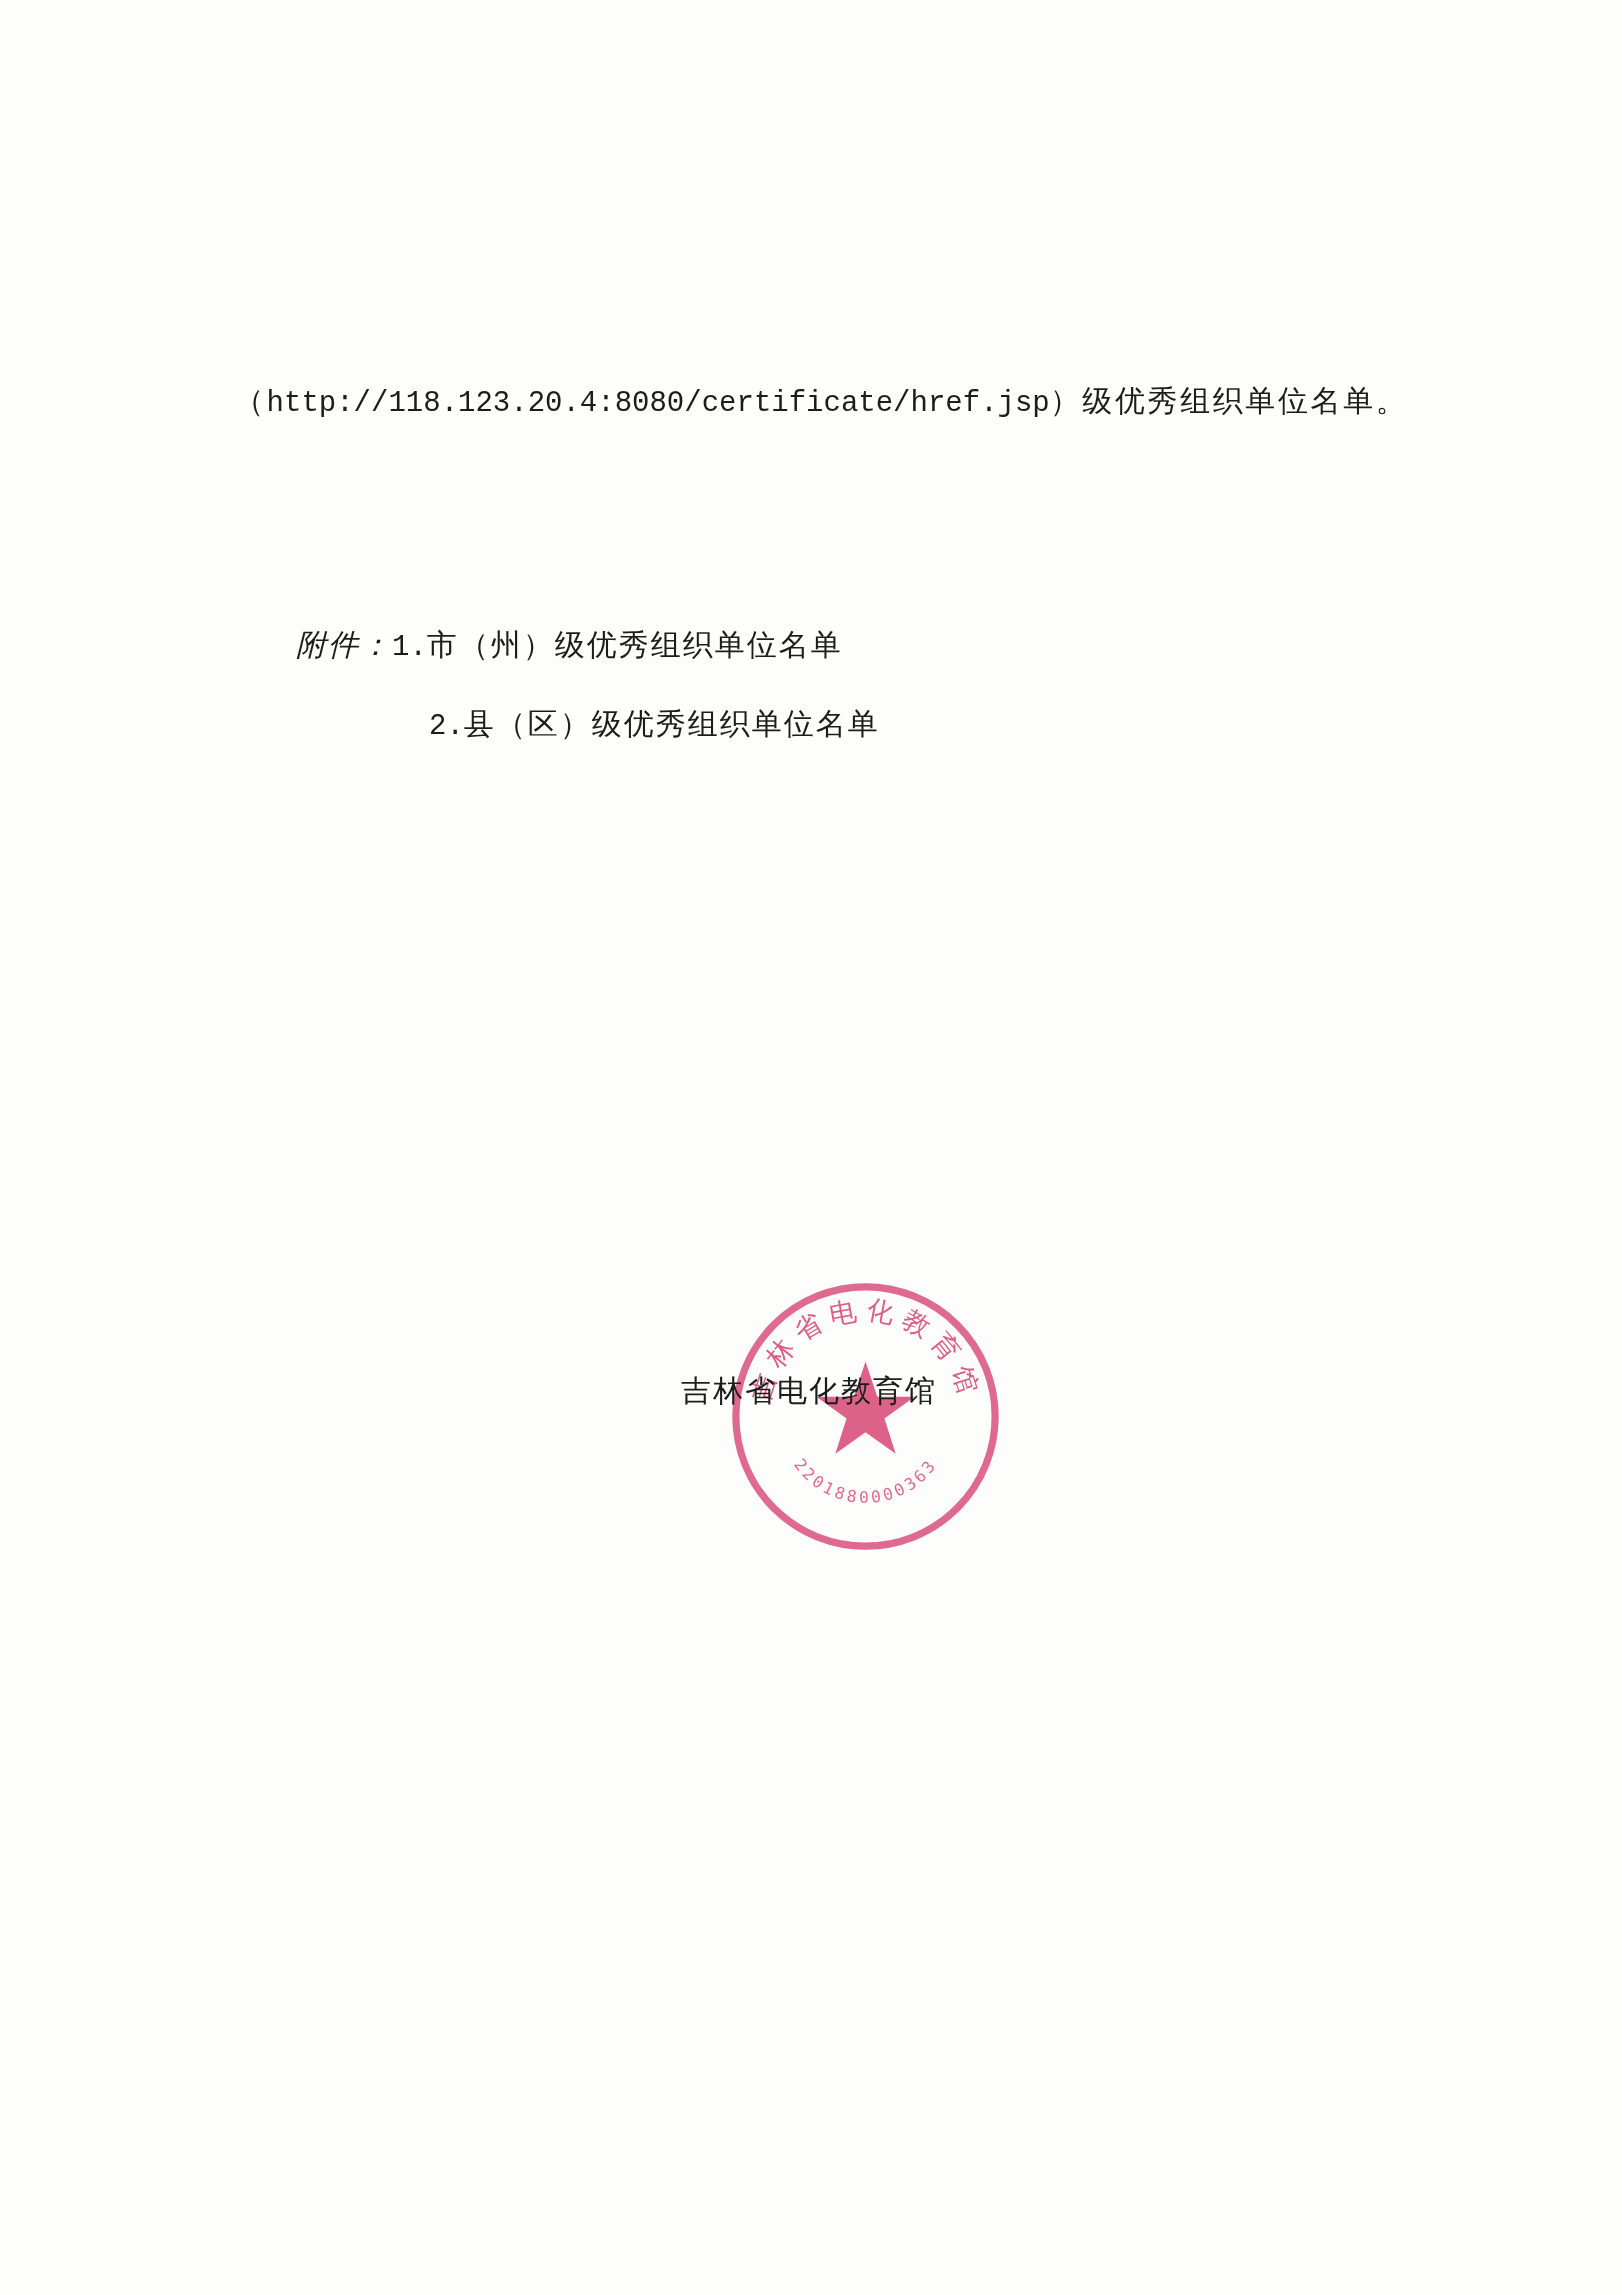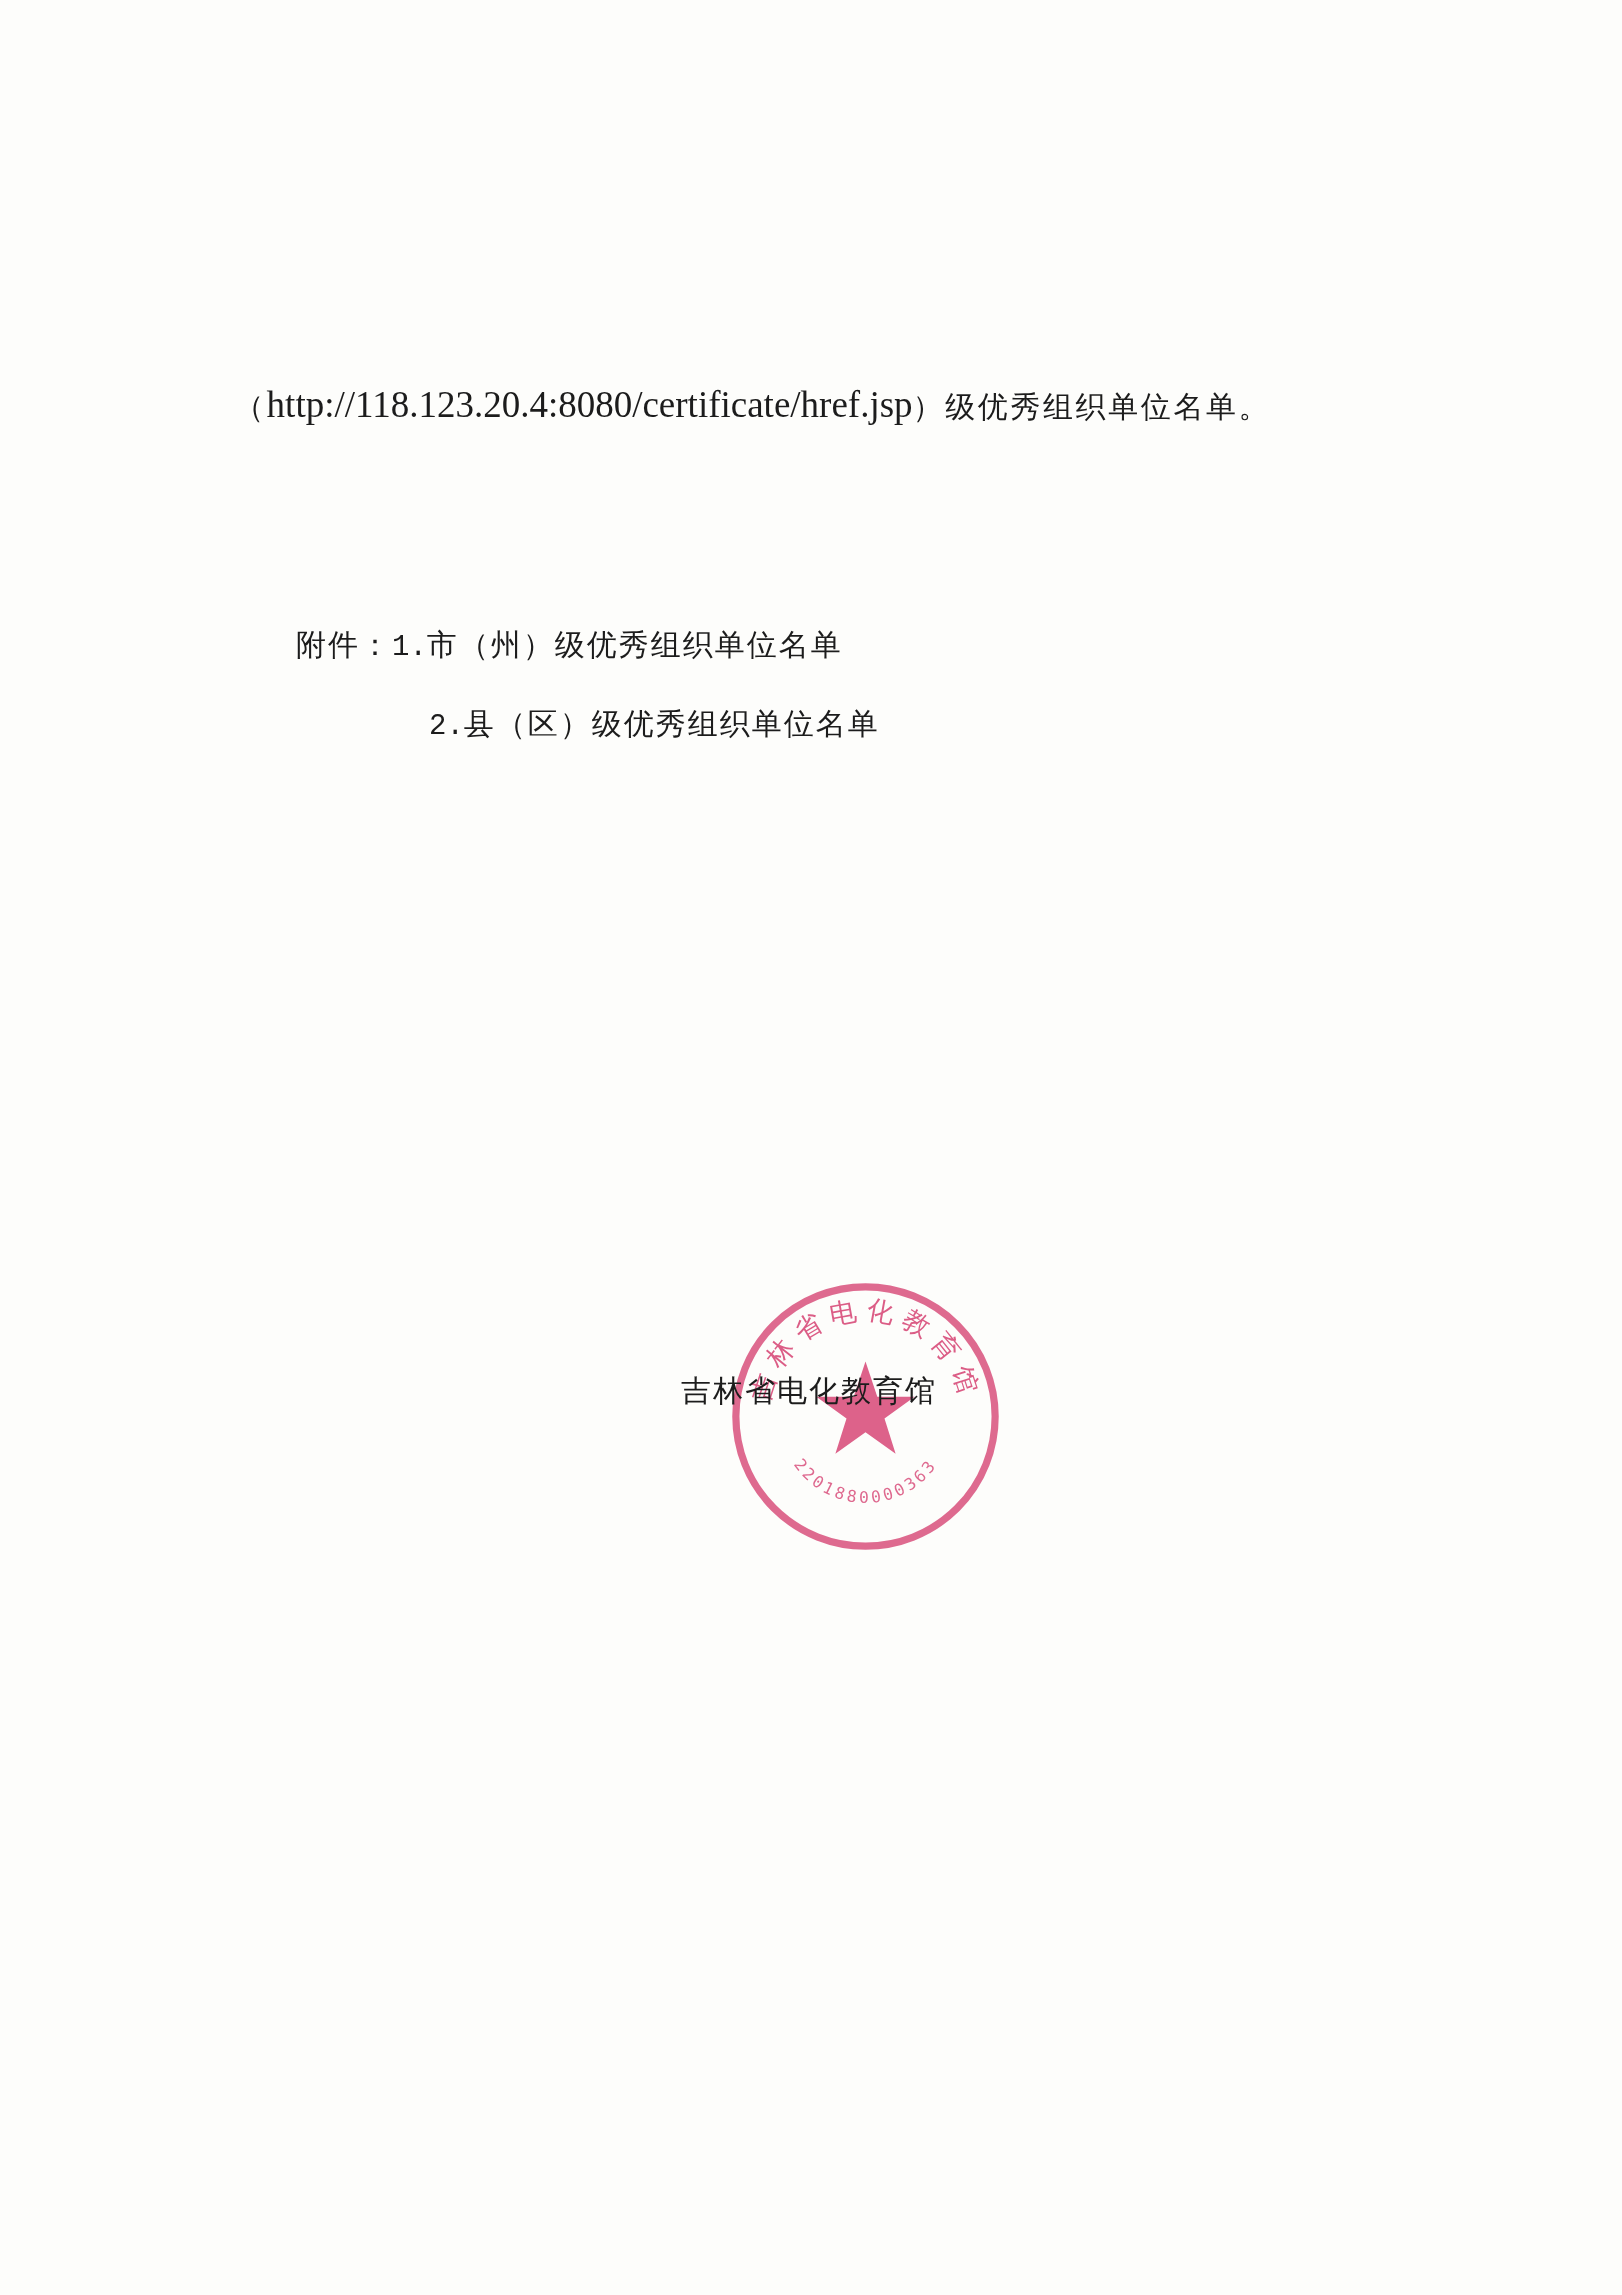--- a/index.html
+++ b/index.html
@@ -35,22 +35,22 @@
   .url-line {
     position: absolute;
     left: 234px;
     top: 383px;
     white-space: nowrap;
     font-size: 29.4px;
     line-height: 1.2;
     letter-spacing: 0.3px;
   }
   .url-line .mono {
-    font-family: Liberation Serif, serif;
-    font-size: 37px;
+    font-family: Liberation Mono, monospace;
+    font-size: 29px;
     letter-spacing: 0px;
   }
   .url-line .cjk {
     font-family: "DejaVu Sans", sans-serif;
     font-size: 30px;
     letter-spacing: 2.6px;
   }
 
   
   .attach {
@@ -61,20 +61,21 @@
     font-size: 30px;
     letter-spacing: 2px;
     line-height: 79px;
   }
   .attach-row {
     white-space: nowrap;
     height: 79px;
   }
   .attach-label {
     letter-spacing: 2px;
+    font-style: italic;
   }
   .attach-indent {
     display: inline-block;
     width: 133px;
   }
   .num {
     font-family: "Liberation Mono", monospace;
     letter-spacing: 0px;
     font-size: 29px;
   }

